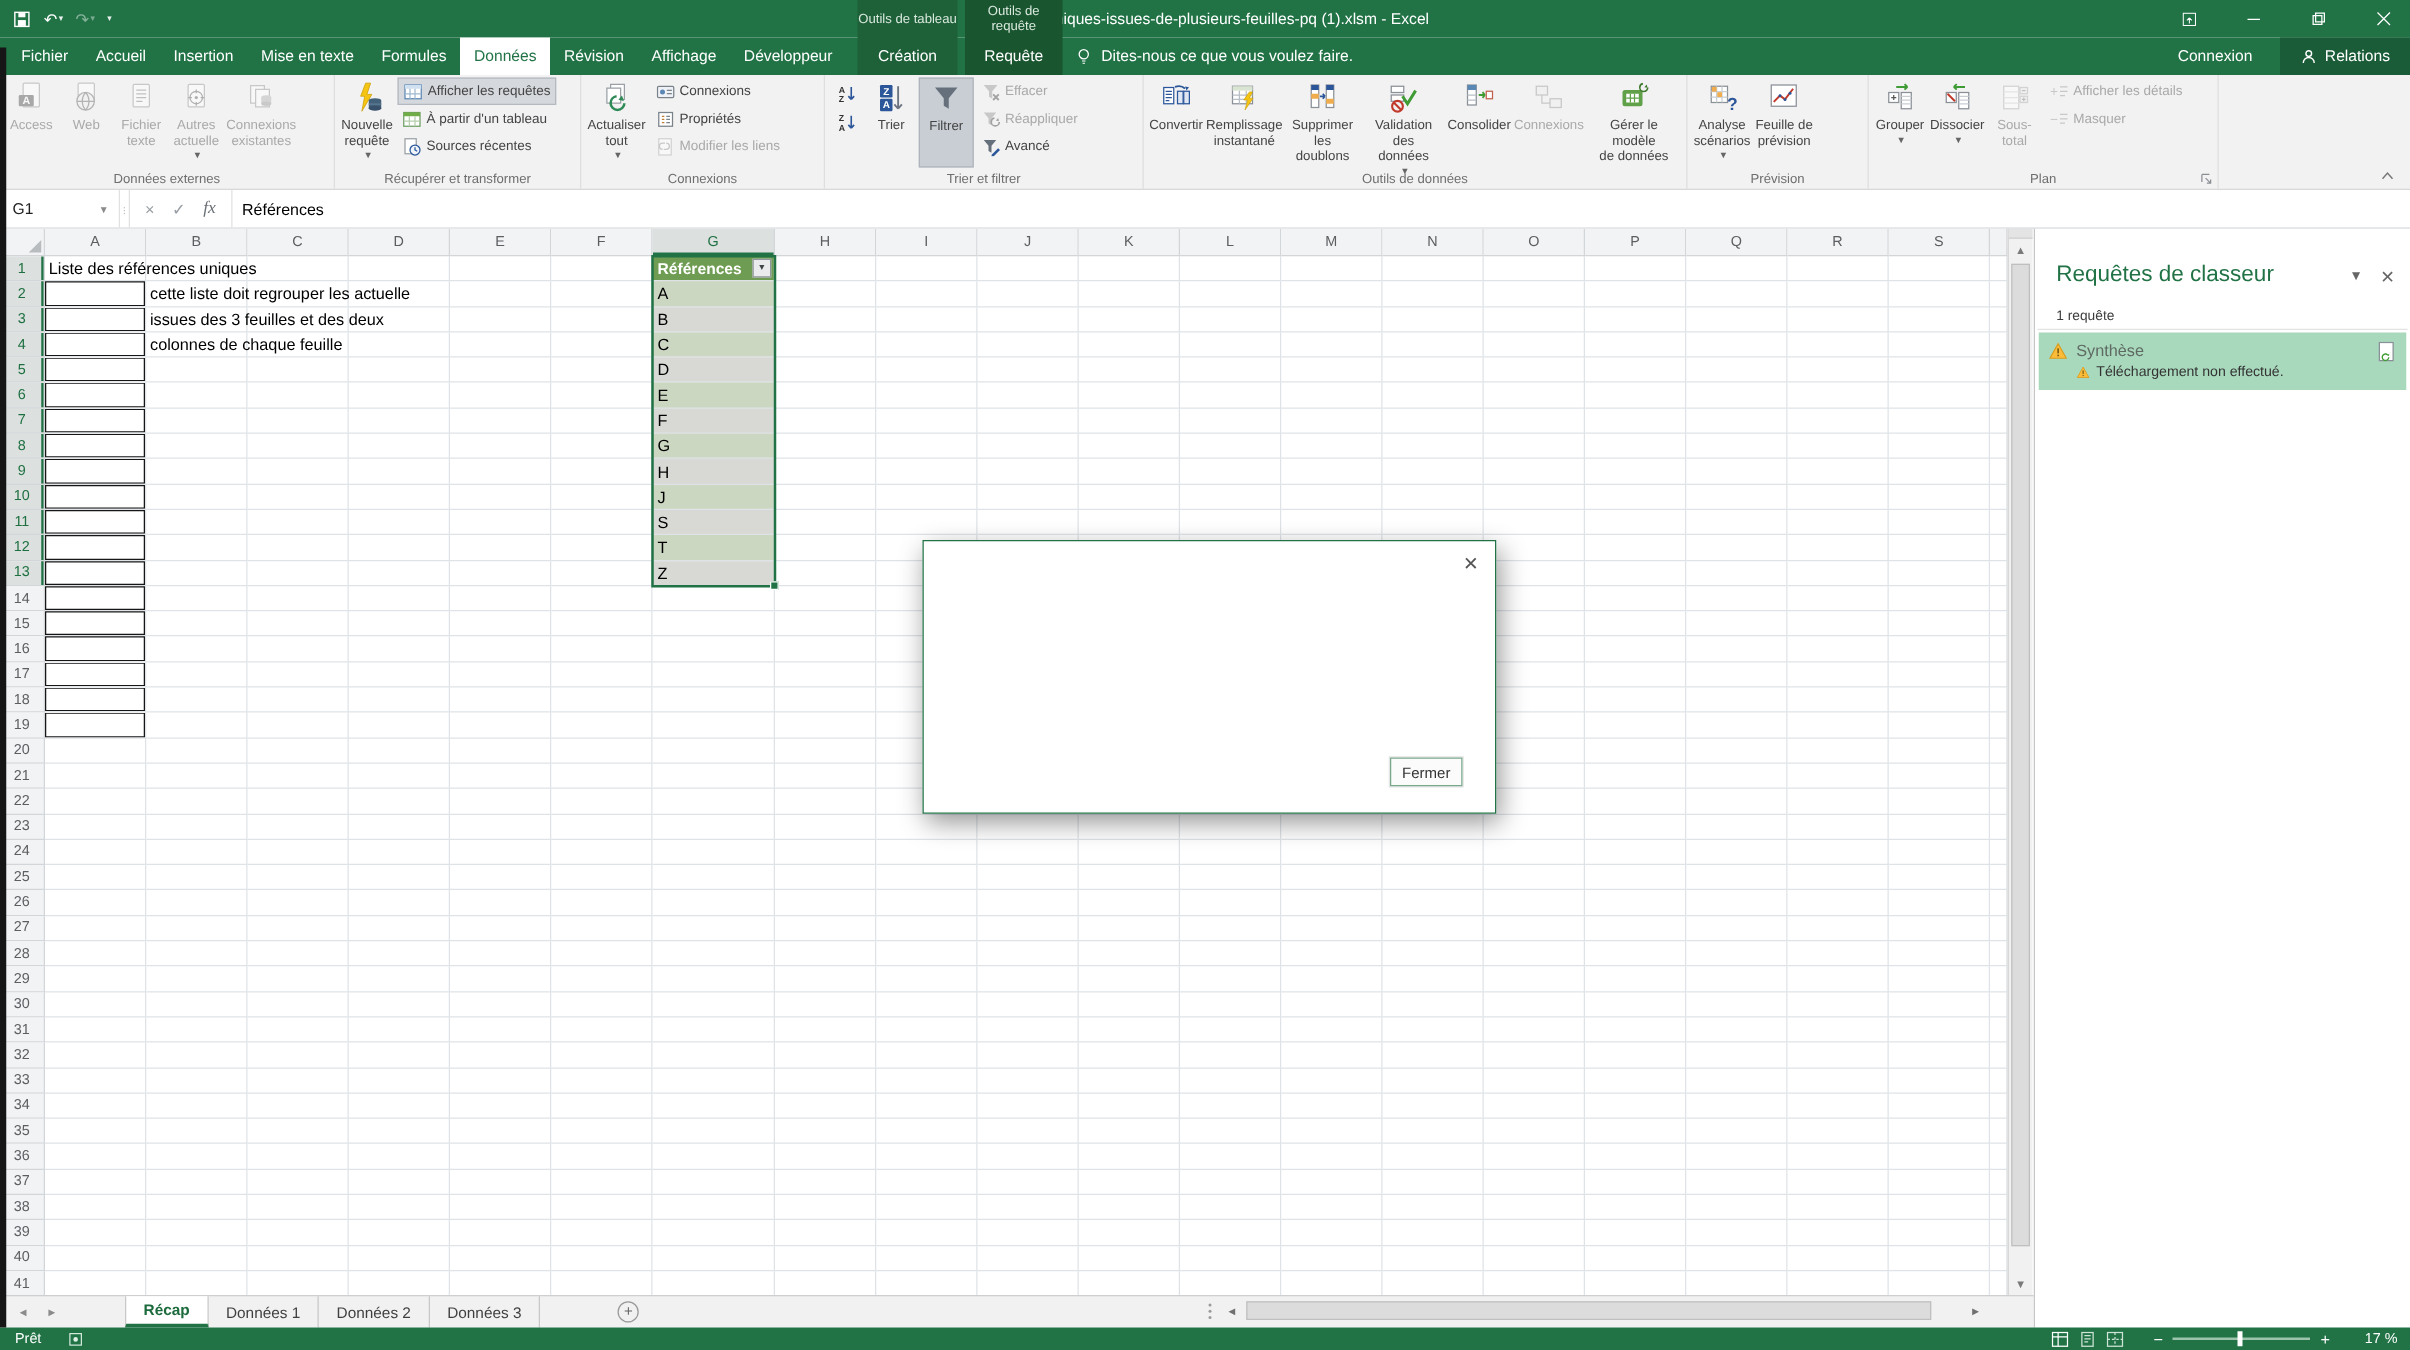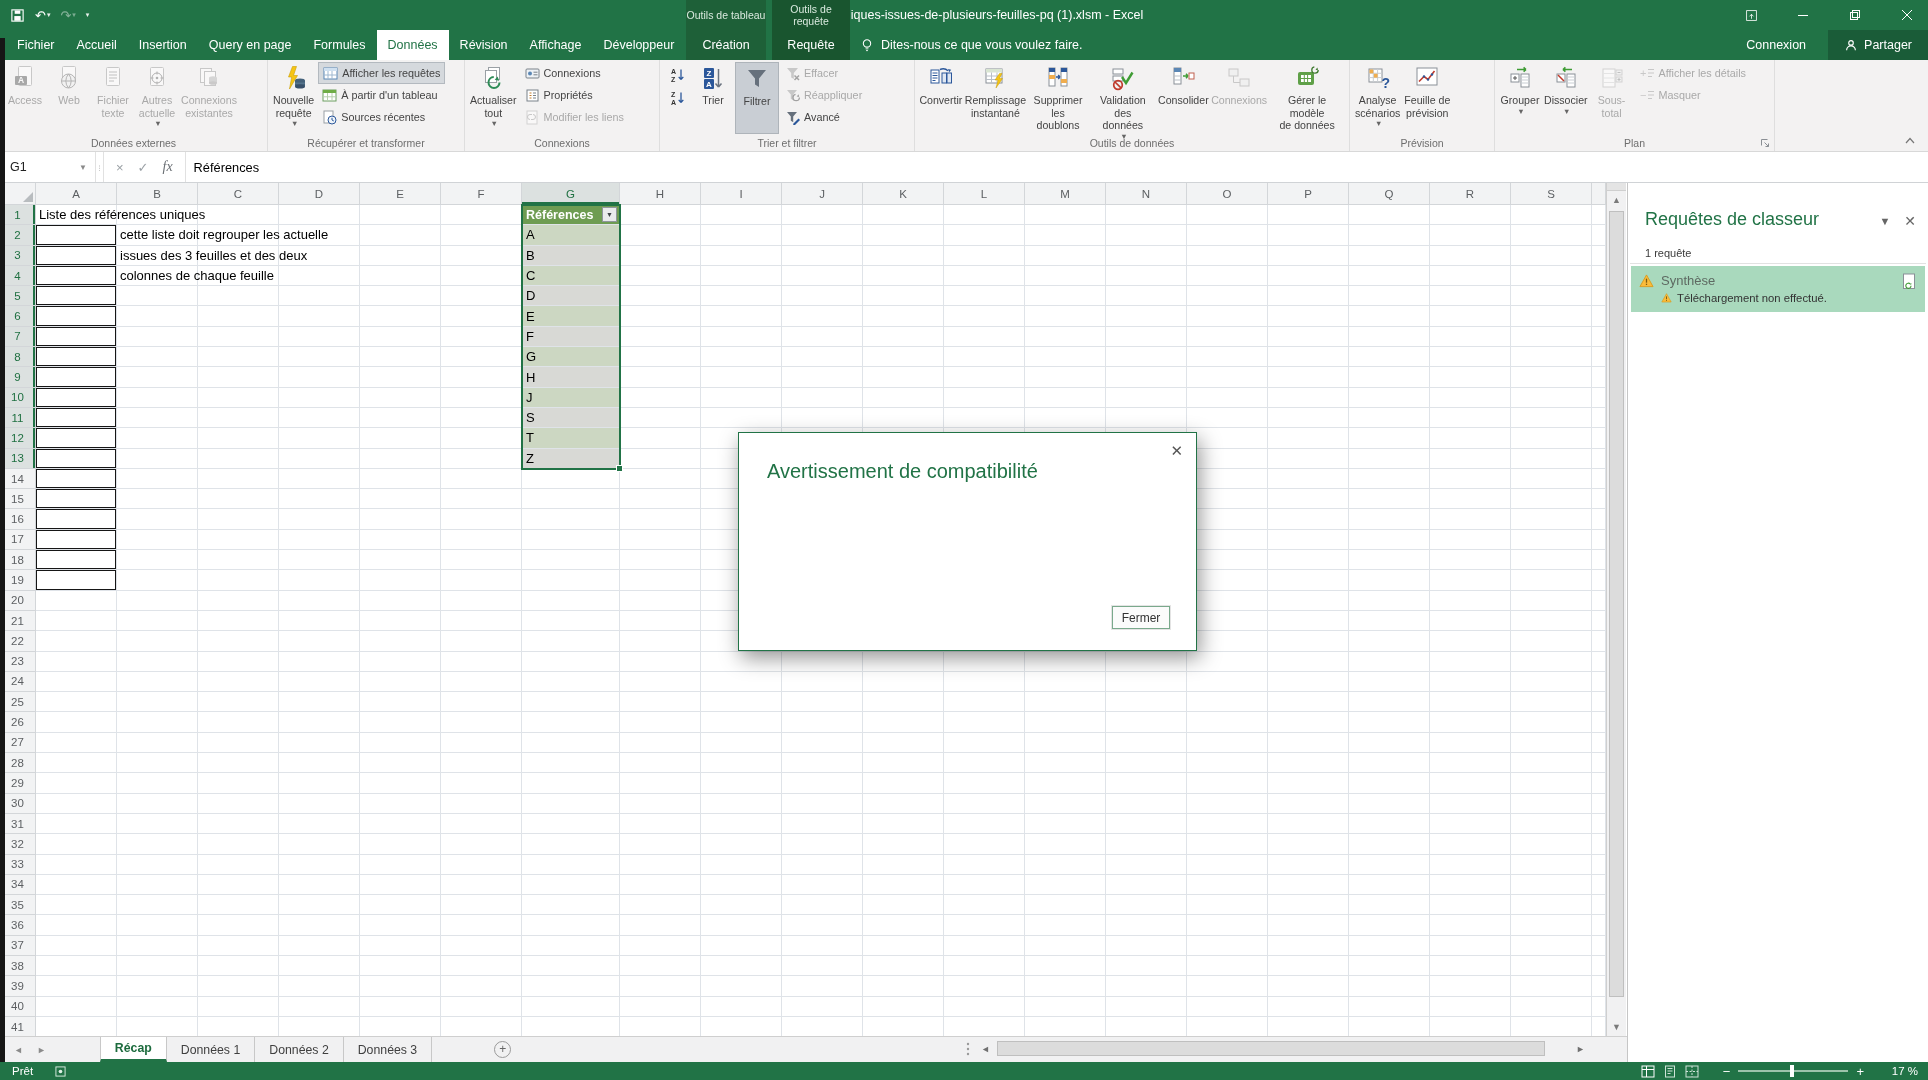--- a/index.html
+++ b/index.html
@@ -196,42 +196,42 @@
 <div class="ctx-block ctx-b">
   <div class="ctx-head">Outils de requête</div>
   <div class="ctx-tab">Requête</div>
 </div>
 
 <div class="tabrow">
   <div id="ribbon-tabs">
       <div class="rtab">Fichier</div>
       <div class="rtab">Accueil</div>
       <div class="rtab">Insertion</div>
-      <div class="rtab">Query en page</div>
+      <div class="rtab">Mise en texte</div>
       <div class="rtab">Formules</div>
       <div class="rtab active">Données</div>
       <div class="rtab">Révision</div>
       <div class="rtab">Affichage</div>
       <div class="rtab">Développeur</div>
     </div>
   <div class="tellme">
     <svg width="14" height="16" viewBox="0 0 16 16">
         <circle cx="8" cy="6.2" r="4.2" fill="none" stroke="#fff" stroke-width="1.2"></circle>
         <path d="M6.4 12.4h3.2M6.9 14.4h2.2" stroke="#fff"></path>
       </svg>
     <span>Dites-nous ce que vous voulez faire.</span>
   </div>
   <div class="acct">
     <span class="connexion">Connexion</span>
     <span class="partager">
       <svg width="14" height="15" viewBox="0 0 16 16">
           <circle cx="8" cy="5" r="2.6" fill="none" stroke="#fff" stroke-width="1.3"></circle>
           <path d="M3 13.5a5 5 0 0 1 10 0" fill="none" stroke="#fff" stroke-width="1.3"></path>
         </svg>
-      <span>Partager</span>
+      <span>Relations</span>
     </span>
   </div>
 </div>
 
 <div class="ribbon">
   <div id="ribbon-groups">
       <div class="rgroup" style="width: 268px;">
         <div class="gbody">
           <div class="rbtn-large disabled">
             <span>
@@ -1773,15 +1773,14 @@
       <span class="zoomsign">+</span>
     </span>
     <span class="sb-zoom">17 %</span>
   </span>
 </div>
 
 <div class="left-strip"></div>
 
 <div class="dialog">
   <span class="dlg-close">✕</span>
-  <div class="dlg-title">Avertissement de compatibilité</div>
   <div class="dlg-btn">Fermer</div>
 </div>
 
 </body></html>

